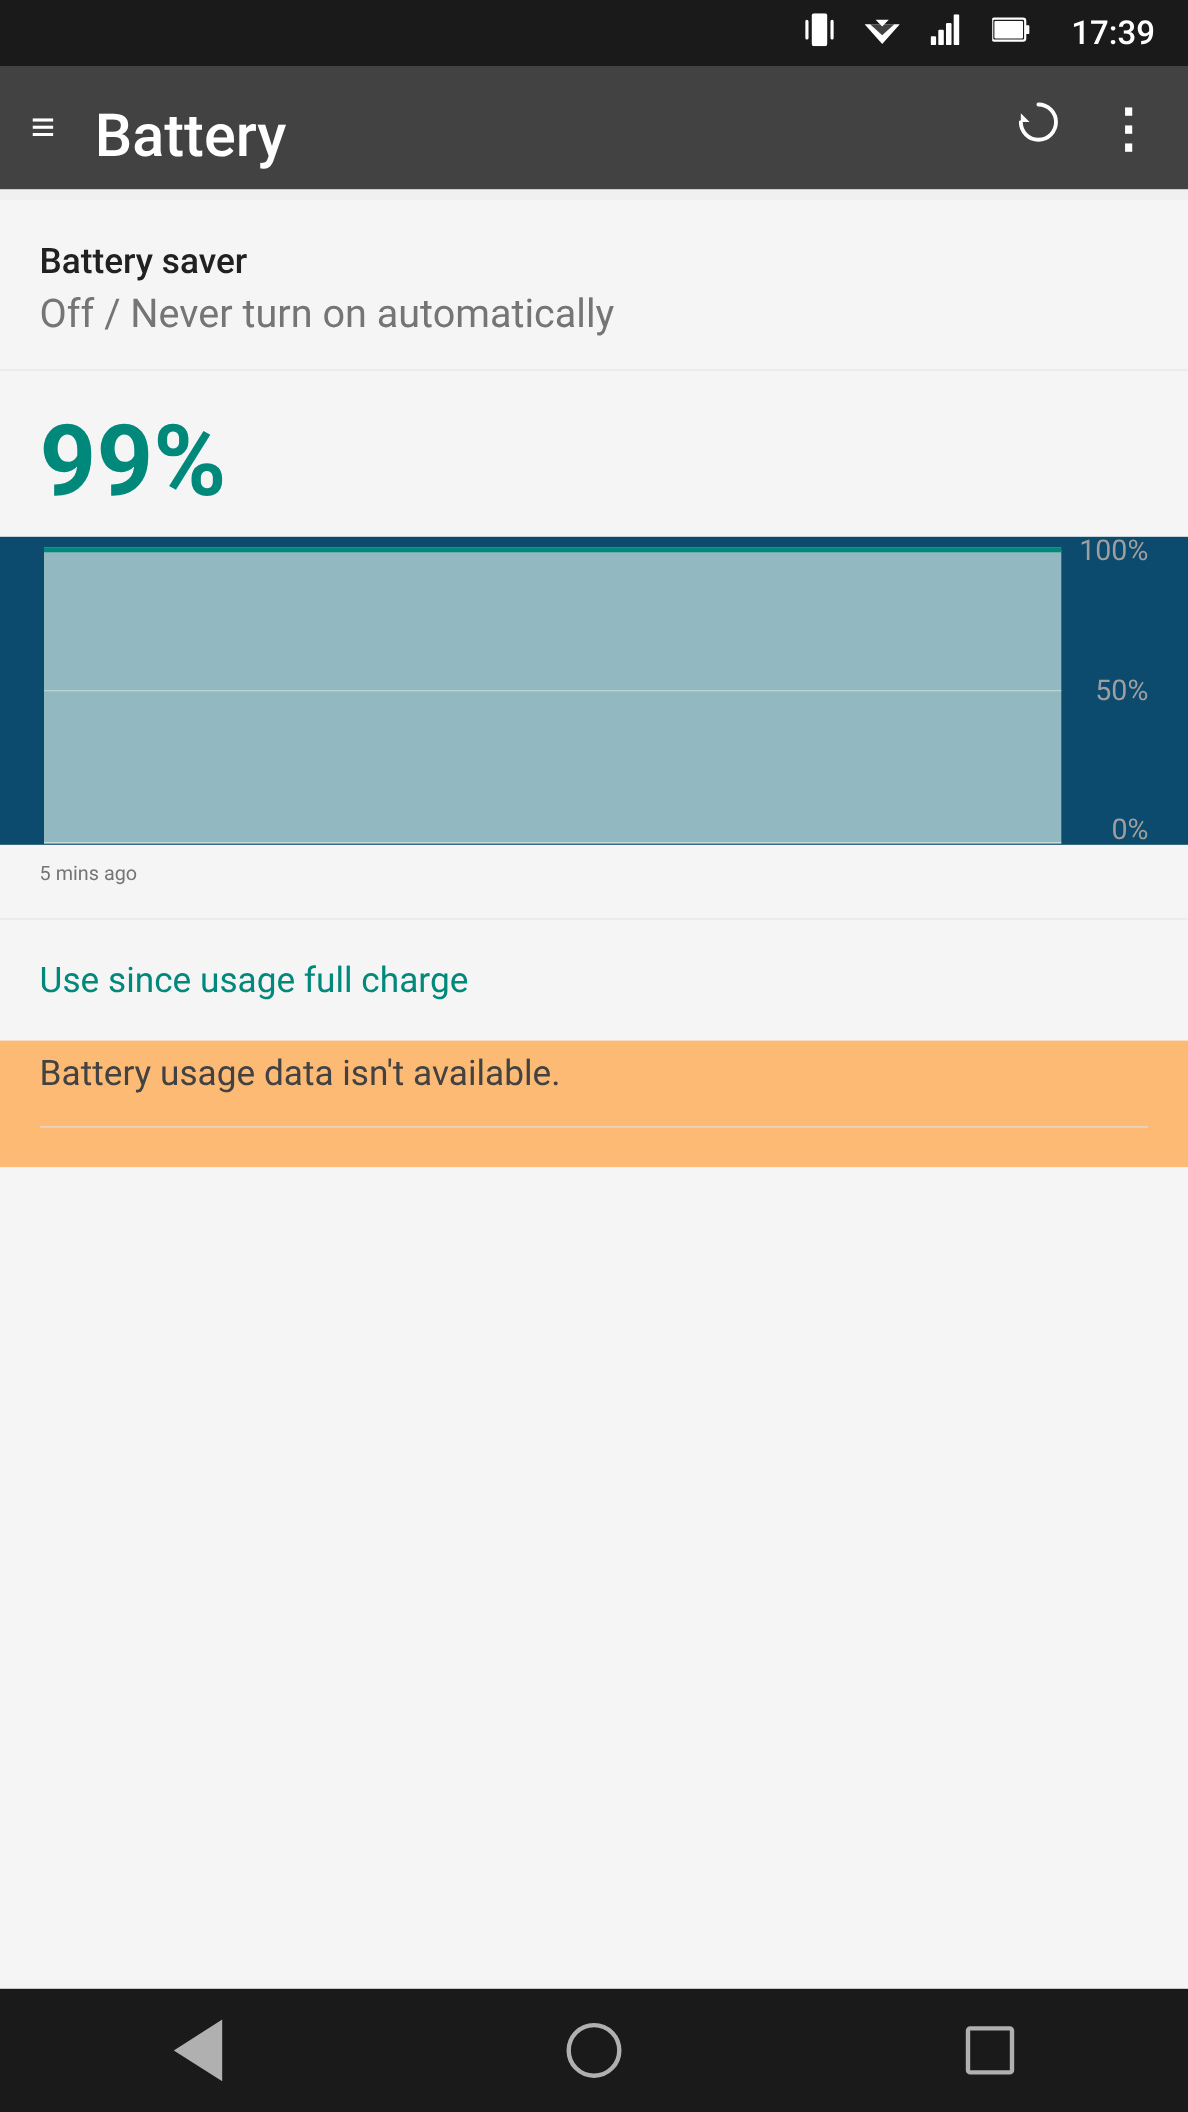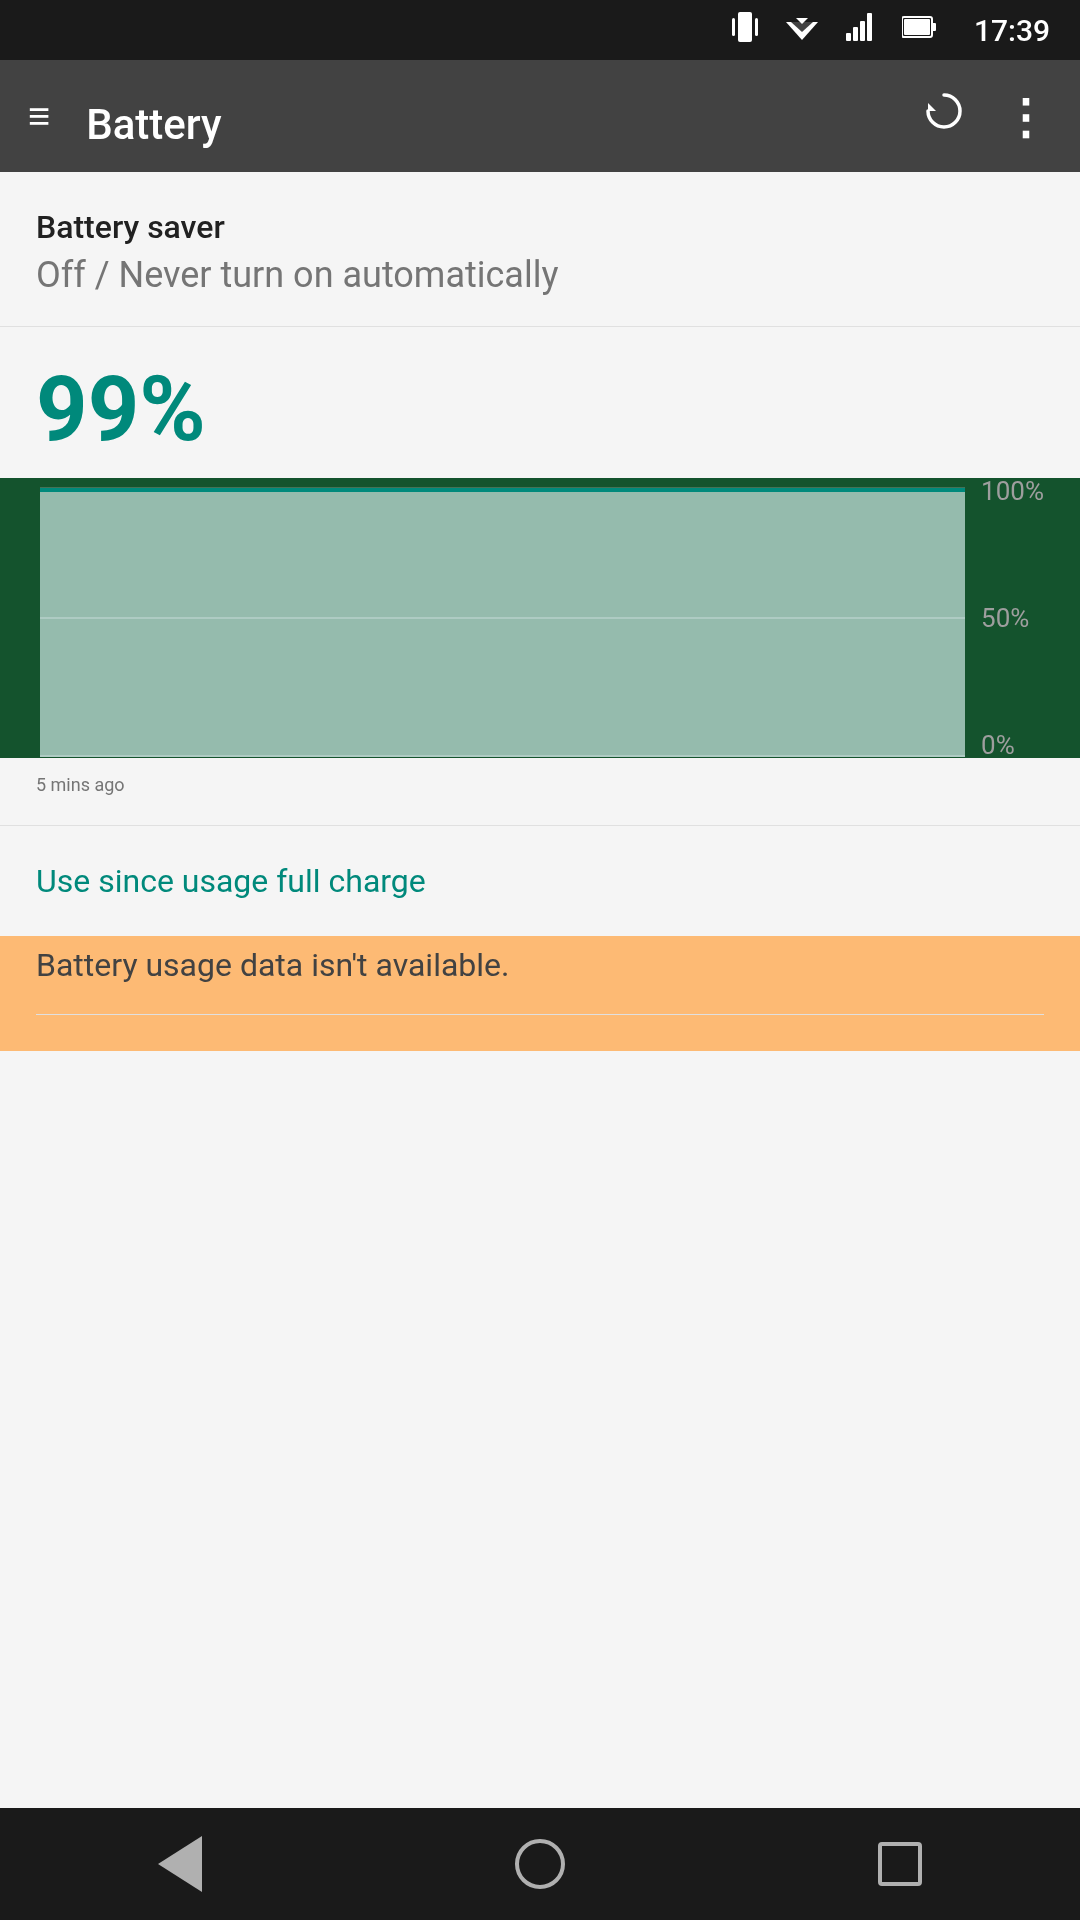--- a/index.html
+++ b/index.html
@@ -56,21 +56,21 @@
 
     .app-bar-menu-icon {
       color: white;
       font-size: 38px;
       margin-right: 36px;
       cursor: pointer;
     }
 
     .app-bar-title {
       color: white;
-      font-size: 42px;
+      font-size: 54px;
       font-weight: 500;
       flex: 1;
       margin-top: 16px;
     }
 
     .app-bar-actions {
       display: flex;
       align-items: center;
       gap: 36px;
     }
@@ -79,20 +79,21 @@
       color: white;
       font-size: 40px;
       cursor: pointer;
     }
 
     
     .content {
       flex: 1;
       background: #f5f5f5;
       overflow-y: auto;
+      margin-top: 10px;
     }
 
     
     .battery-saver-section {
       background: #f5f5f5;
       padding: 36px 36px 30px 36px;
       border-bottom: 1px solid #e0e0e0;
     }
 
     .battery-saver-title {
@@ -117,21 +118,22 @@
       font-size: 90px;
       font-weight: 700;
       color: #00897b;
       margin-bottom: 16px;
     }
 
     
     .chart-container {
       position: relative;
       padding: 0 36px 0 40px;
-      background: #14532d;
+      background: #0c4a6e;
+      text-align: right;
     }
 
     .chart-wrapper {
       display: flex;
       align-items: stretch;
     }
 
     .chart-area {
       flex: 1;
       position: relative;

